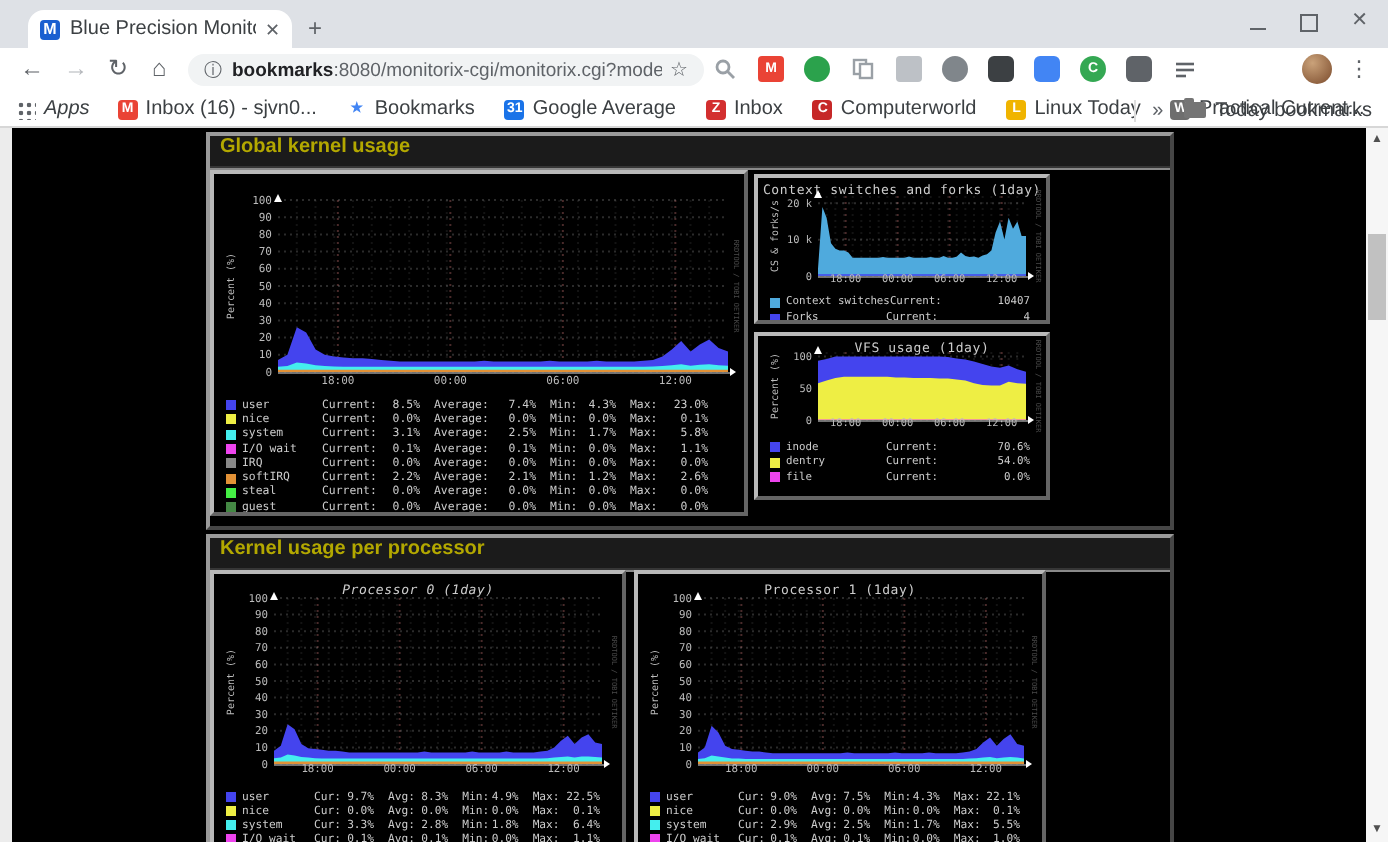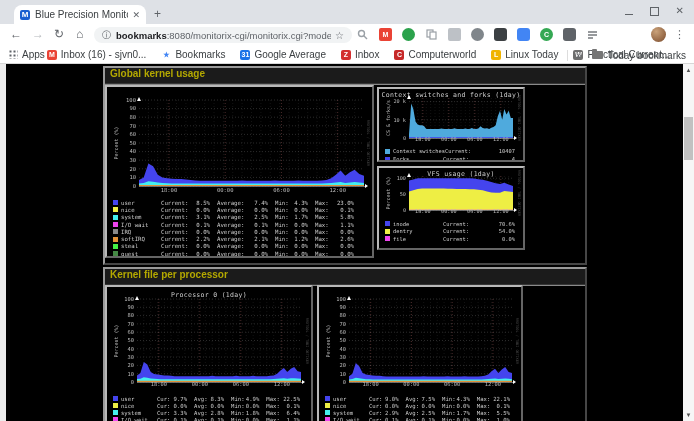--- a/index.html
+++ b/index.html
@@ -21,21 +21,21 @@
   #omni-info{font-size:9px;color:#5F6368;margin-right:5px;flex:none;}
   #urltext{font-size:9.5px;white-space:nowrap;overflow:hidden;flex:1;}
   #urltext .host{color:#202124;font-weight:bold;}
   #urltext .rest{color:#5F6368;}
   #omni-star{font-size:10px;color:#5F6368;margin-left:4px;flex:none;}
   #ext-icons{position:absolute;left:356px;top:4px;display:flex;gap:10px;align-items:center;}
   .exticon{width:13px;height:13px;display:flex;align-items:center;justify-content:center;color:#fff;font:bold 7px "Liberation Sans",sans-serif;}
   #avatar{position:absolute;left:651px;top:3px;width:15px;height:15px;border-radius:50%;background:radial-gradient(circle at 35% 30%,#caa27a,#7a4a2b);}
   #kebab{position:absolute;left:674px;top:4px;font-size:11px;color:#5F6368;}
   #bookmarksbar{position:absolute;left:0;top:46px;width:694px;height:18px;background:#FFF;border-bottom:1px solid #D7D7D7;display:flex;align-items:center;padding-left:8px;box-sizing:border-box;}
-  #apps-item{display:flex;align-items:flex-start;margin-right:2px;}
+  #apps-item{display:flex;align-items:center;margin-right:14px;font-style:italic;}
   #apps-grid{width:10px;height:10px;background-image:radial-gradient(#5F6368 1px,transparent 1.3px);background-size:4px 4px;background-position:0.5px 0.5px;margin-right:4px;}
   .bm{display:flex;align-items:center;margin-right:15px;white-space:nowrap;}
   .bm-ico{width:10px;height:10px;border-radius:2px;color:#fff;font:bold 7px "Liberation Sans",sans-serif;text-align:center;line-height:10px;margin-right:4px;flex:none;}
   .bm-label,#apps-label,#otherbm-label{font-size:10px;color:#3C4043;}
   #bm-right{position:absolute;right:8px;top:46px;height:18px;display:flex;align-items:center;}
   #bm-chevron{font-size:10px;color:#5F6368;margin-right:10px;border-left:1px solid #DDD;padding:0 0 0 8px;}
   #folder-icon{width:11px;height:8px;background:#757575;border-radius:1px;position:relative;margin-right:5px;}
   #folder-icon:before{content:"";position:absolute;left:0;top:-2px;width:5px;height:2px;background:#757575;border-radius:1px 1px 0 0;}
   
   #page{position:absolute;left:0;top:64px;width:694px;height:357px;background:#000;overflow:hidden;}
@@ -161,21 +161,21 @@
     <span id="otherbm-label">Today bookmarks</span>
   </div>
 
   <div id="page">
     <div id="left-edge"></div>
 
     <div class="section" style="left:103px;top:2px;width:484px;height:199px;">
       <div class="section-titlebar">Global kernel usage</div>
     </div>
     <div class="section" style="left:103px;top:203px;width:484px;height:200px;">
-      <div class="section-titlebar">Kernel file per processor</div>
+      <div class="section-titlebar">Kernel usage per processor</div>
     </div>
 
     <div class="panel" style="left:105px;top:21px;width:269px;height:173px;">
         <div class="gylab" style="left: 9px; top: 56px;">Percent (%)</div>
         <div class="gwm" style="left: 261px; top: 56px;">RRDTOOL / TOBI OETIKER</div>
         <svg width="265" height="169" style="position:absolute;left:0;top:0">
           <line x1="41.375" y1="13" x2="41.375" y2="99" stroke="rgba(150,150,150,0.13)" stroke-dasharray="1,2"></line>
           <line x1="50.75" y1="13" x2="50.75" y2="99" stroke="rgba(150,150,150,0.13)" stroke-dasharray="1,2"></line>
           <line x1="60.125" y1="13" x2="60.125" y2="99" stroke="rgba(150,150,150,0.13)" stroke-dasharray="1,2"></line>
           <line x1="69.5" y1="13" x2="69.5" y2="99" stroke="rgba(150,150,150,0.13)" stroke-dasharray="1,2"></line>
@@ -535,21 +535,21 @@
             <span class="sw" style="background: rgb(238, 68, 238);"></span>
             <span class="lname" style="flex: 1 1 0%;">file</span>
             <span class="lcell-mini" style="width: 72px;">
               <span>Current:</span>
               <span>0.0%</span>
             </span>
           </div>
         </div>
       </div>
     <div class="panel" style="left:105px;top:221px;width:208px;height:170px;">
-        <div class="gtitle" style="top: 4px; left: 0px; width: 204px;">Processor 0  (1day)</div>
+        <div class="gtitle" style="top: 4px; left: 0px; width: 204px; font-style: italic;">Processor 0  (1day)</div>
         <div class="gylab" style="left: 9px; top: 53.5px;">Percent (%)</div>
         <div class="gwm" style="left: 200px; top: 53.5px;">RRDTOOL / TOBI OETIKER</div>
         <svg width="204" height="166" style="position:absolute;left:0;top:0">
           <line x1="36.833333333333336" y1="12" x2="36.833333333333336" y2="95" stroke="rgba(150,150,150,0.13)" stroke-dasharray="1,2"></line>
           <line x1="43.666666666666664" y1="12" x2="43.666666666666664" y2="95" stroke="rgba(150,150,150,0.13)" stroke-dasharray="1,2"></line>
           <line x1="50.5" y1="12" x2="50.5" y2="95" stroke="rgba(150,150,150,0.13)" stroke-dasharray="1,2"></line>
           <line x1="57.33333333333333" y1="12" x2="57.33333333333333" y2="95" stroke="rgba(150,150,150,0.13)" stroke-dasharray="1,2"></line>
           <line x1="64.16666666666667" y1="12" x2="64.16666666666667" y2="95" stroke="rgba(150,150,150,0.13)" stroke-dasharray="1,2"></line>
           <line x1="71" y1="12" x2="71" y2="95" stroke="rgba(150,150,150,0.13)" stroke-dasharray="1,2"></line>
           <line x1="77.83333333333334" y1="12" x2="77.83333333333334" y2="95" stroke="rgba(150,150,150,0.13)" stroke-dasharray="1,2"></line>
@@ -683,20 +683,21 @@
               <span>0.0%</span>
             </span>
             <span class="lcell" style="width: 44px;">
               <span>Max:</span>
               <span>1.1%</span>
             </span>
           </div>
         </div>
       </div>
     <div class="panel" style="left:317px;top:221px;width:206px;height:170px;">
+        <div class="gtitle" style="top: 4px; left: 0px; width: 202px;">Processor 1  (1day)</div>
         <div class="gylab" style="left: 9px; top: 53.5px;">Percent (%)</div>
         <div class="gwm" style="left: 198px; top: 53.5px;">RRDTOOL / TOBI OETIKER</div>
         <svg width="202" height="166" style="position:absolute;left:0;top:0">
           <line x1="36.791666666666664" y1="12" x2="36.791666666666664" y2="95" stroke="rgba(150,150,150,0.13)" stroke-dasharray="1,2"></line>
           <line x1="43.58333333333333" y1="12" x2="43.58333333333333" y2="95" stroke="rgba(150,150,150,0.13)" stroke-dasharray="1,2"></line>
           <line x1="50.375" y1="12" x2="50.375" y2="95" stroke="rgba(150,150,150,0.13)" stroke-dasharray="1,2"></line>
           <line x1="57.166666666666664" y1="12" x2="57.166666666666664" y2="95" stroke="rgba(150,150,150,0.13)" stroke-dasharray="1,2"></line>
           <line x1="63.958333333333336" y1="12" x2="63.958333333333336" y2="95" stroke="rgba(150,150,150,0.13)" stroke-dasharray="1,2"></line>
           <line x1="70.75" y1="12" x2="70.75" y2="95" stroke="rgba(150,150,150,0.13)" stroke-dasharray="1,2"></line>
           <line x1="77.54166666666667" y1="12" x2="77.54166666666667" y2="95" stroke="rgba(150,150,150,0.13)" stroke-dasharray="1,2"></line>

